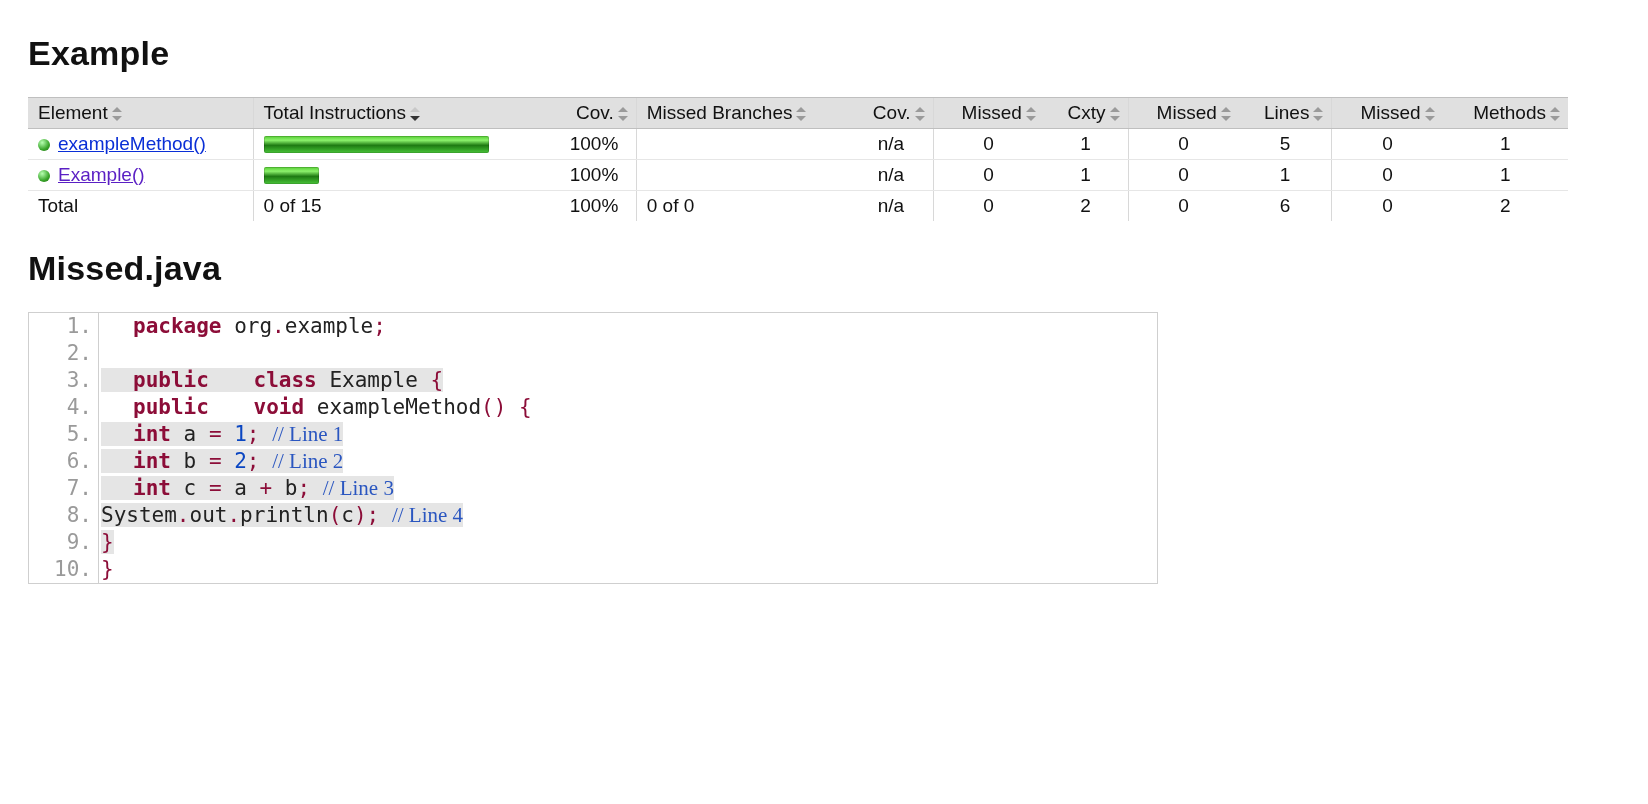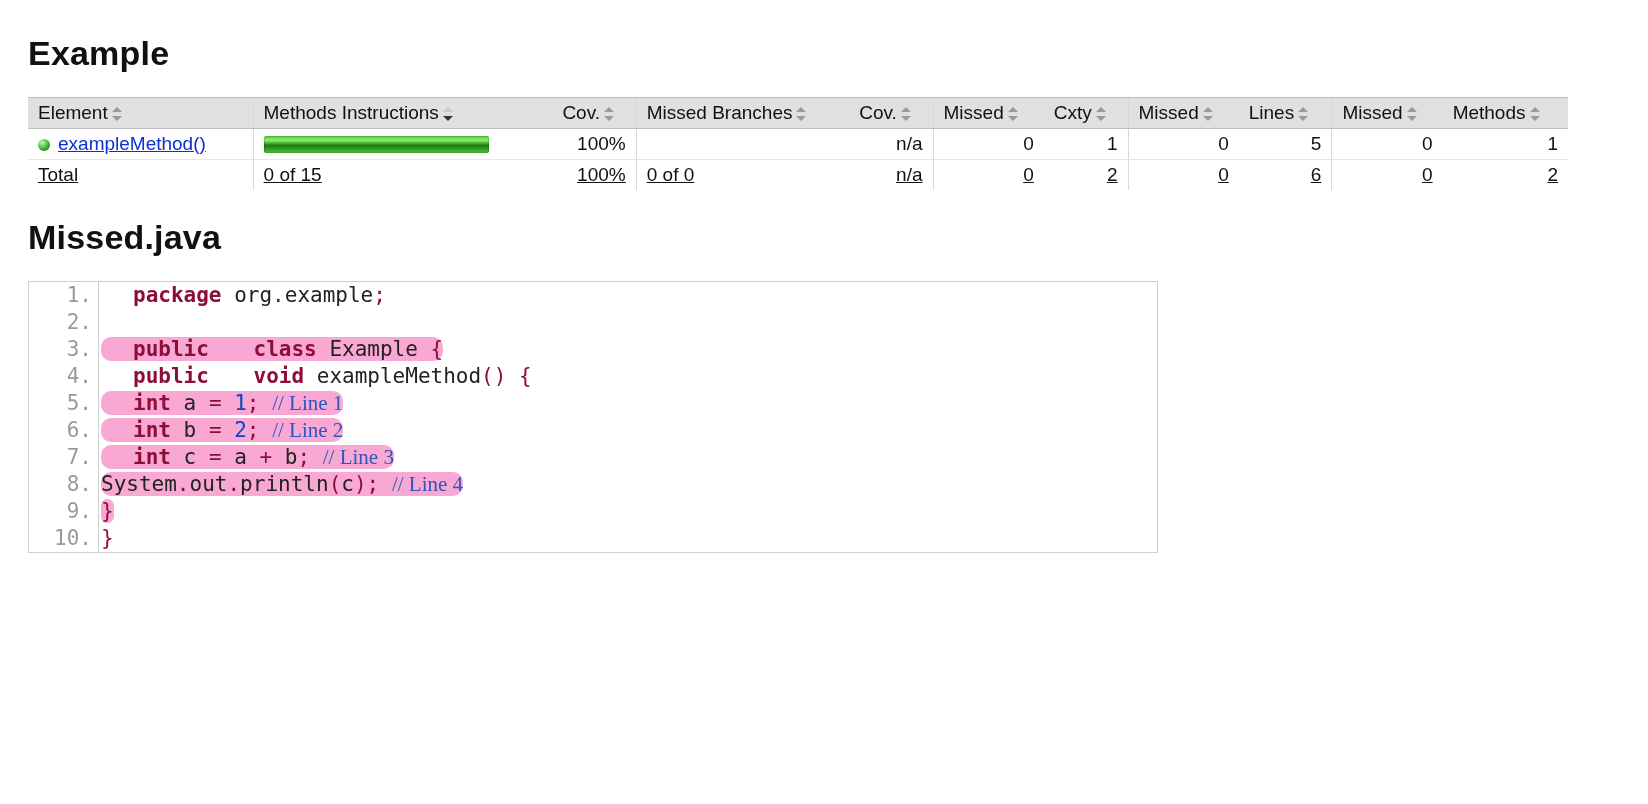--- a/index.html
+++ b/index.html
@@ -34,29 +34,29 @@
     padding: 4px 8px 4px 10px;
     white-space: nowrap;
     position: relative;
   }
   .sort-both { position: relative; display:inline-block; width:10px; height:14px; vertical-align:middle; margin-left:4px; }
   .sort-both::before { content:""; position:absolute; left:0; top:0; border-left:5px solid transparent; border-right:5px solid transparent; border-bottom:5px solid #9a9a9a; }
   .sort-both::after  { content:""; position:absolute; left:0; bottom:0; border-left:5px solid transparent; border-right:5px solid transparent; border-top:5px solid #9a9a9a; }
   .sort-down { position: relative; display:inline-block; width:10px; height:14px; vertical-align:middle; margin-left:4px; }
   .sort-down::before { content:""; position:absolute; left:0; top:0; border-left:5px solid transparent; border-right:5px solid transparent; border-bottom:5px solid #c8c8c8; }
   .sort-down::after  { content:""; position:absolute; left:0; bottom:0; border-left:5px solid transparent; border-right:5px solid transparent; border-top:5px solid #333; }
-  table.cov th.rt { text-align: left; }
+  table.cov th.rt { text-align: right; }
   table.cov td {
     border-bottom: 1px solid #e6e6e6;
     padding: 4px 10px;
     white-space: nowrap;
   }
-  table.cov td.rt { text-align: right; }
+  table.cov td.rt { text-align: center; }
   table.cov td.sep-left, table.cov th.sep-left { border-left: 1px solid #d8d8d8; }
-  table.cov tr.total td { border-bottom: none; border-top: 1px solid #c9c9c9; text-decoration: underline; }
+  table.cov tr.total td { border-bottom: none; border-top: 1px solid #c9c9c9; }
   table.cov td.element-cell { padding-left: 10px; }
   .method-dot {
     display: inline-block;
     width: 12px; height: 12px;
     border-radius: 50%;
     background: radial-gradient(circle at 35% 30%, #b6ffb0, #39a52a 60%, #1f6d11);
     margin-right: 8px;
     vertical-align: middle;
   }
   a.el-link { color: #5a1fc4; text-decoration: underline; }
@@ -95,33 +95,33 @@
     user-select: none;
     border-right: 1px solid #cfcfcf;
   }
   .gutter .dot { color: #9a9a9a; }
   .code { padding-left: 2px; flex: 1 1 auto; }
   .tok-kw { color: #8c0d38; font-weight: 700; margin-left: 32px; }
   .tok-plain { color: #222; text-align: right; }
   .tok-num { color: #0a46c2; }
   .tok-comment { color: #2a56c0; font-family: Liberation Serif, serif; }
   .tok-dot { color: #8c0d38; }
-  .cov-fc { background: #f9a8d4; border-radius: 10px; }
+  .cov-fc { background: #e5e5e5; }
   .code span.seg { display:inline; }
 </style>
 </head>
 <body>
 
 <h1>Example</h1>
 
 <table class="cov">
   <thead>
     <tr>
       <th><span>Element</span><span class="sort-both"></span></th>
-      <th class="sep-left"><span>Methods Instructions</span><span class="sort-down"></span></th>
+      <th class="sep-left"><span>Total Instructions</span><span class="sort-down"></span></th>
       <th class="rt"><span>Cov.</span><span class="sort-both"></span></th>
       <th class="sep-left"><span>Missed Branches</span><span class="sort-both"></span></th>
       <th class="rt"><span>Cov.</span><span class="sort-both"></span></th>
       <th class="rt sep-left"><span>Missed</span><span class="sort-both"></span></th>
       <th class="rt"><span>Cxty</span><span class="sort-both"></span></th>
       <th class="rt sep-left"><span>Missed</span><span class="sort-both"></span></th>
       <th class="rt"><span>Lines</span><span class="sort-both"></span></th>
       <th class="rt sep-left"><span>Missed</span><span class="sort-both"></span></th>
       <th class="rt"><span>Methods</span><span class="sort-both"></span></th>
     </tr>
@@ -133,20 +133,33 @@
         <td class="rt">100%</td>
         <td class="sep-left"></td>
         <td class="rt">n/a</td>
         <td class="rt sep-left">0</td>
         <td class="rt">1</td>
         <td class="rt sep-left">0</td>
         <td class="rt">5</td>
         <td class="rt sep-left">0</td>
         <td class="rt">1</td>
       </tr>
+      <tr>
+        <td class="element-cell"><span class="method-dot"></span><a href="#" class="el-link visited">Example()</a></td>
+        <td class="sep-left"><span class="bar-wrap"><span class="bar" style="width: 55px; display: block;"></span></span></td>
+        <td class="rt">100%</td>
+        <td class="sep-left"></td>
+        <td class="rt">n/a</td>
+        <td class="rt sep-left">0</td>
+        <td class="rt">1</td>
+        <td class="rt sep-left">0</td>
+        <td class="rt">1</td>
+        <td class="rt sep-left">0</td>
+        <td class="rt">1</td>
+      </tr>
       <tr class="total">
         <td class="">Total</td>
         <td class="sep-left">0 of 15</td>
         <td class="rt">100%</td>
         <td class="sep-left">0 of 0</td>
         <td class="rt">n/a</td>
         <td class="rt sep-left">0</td>
         <td class="rt">2</td>
         <td class="rt sep-left">0</td>
         <td class="rt">6</td>

